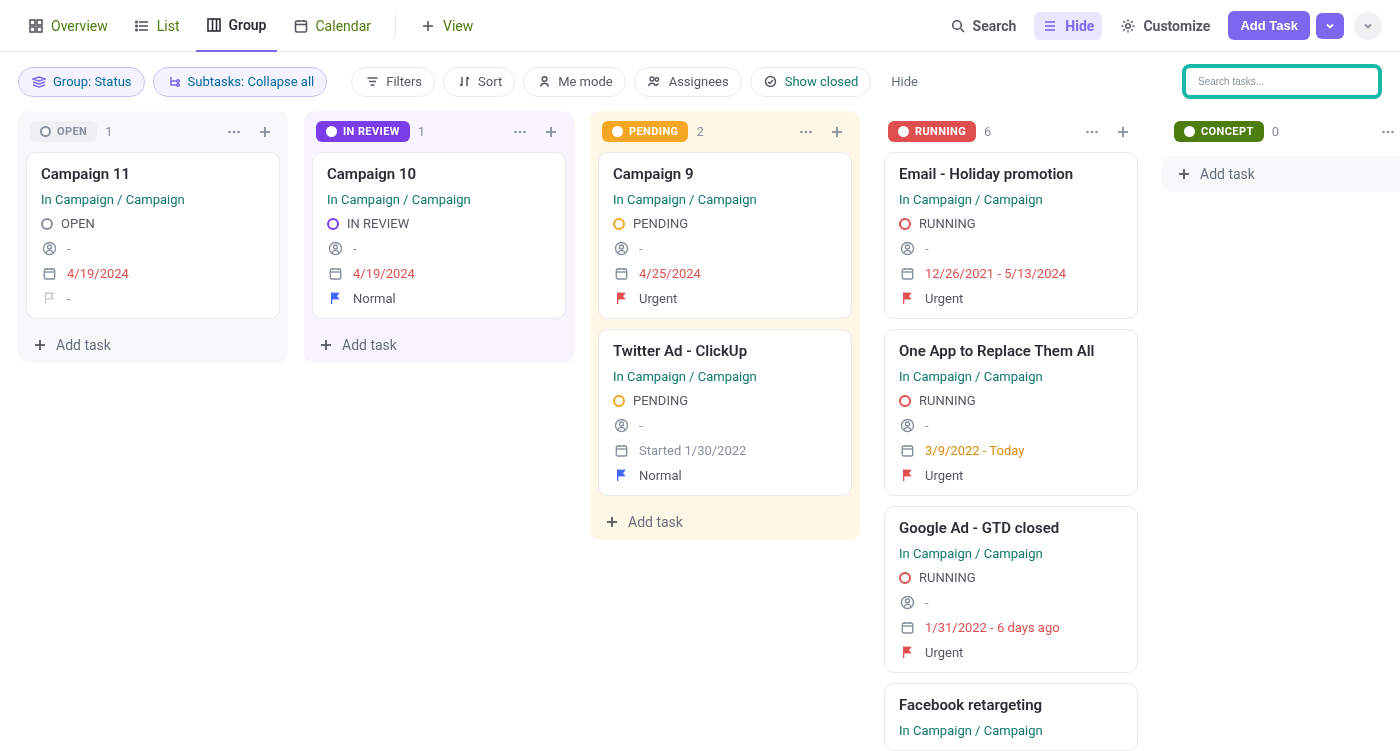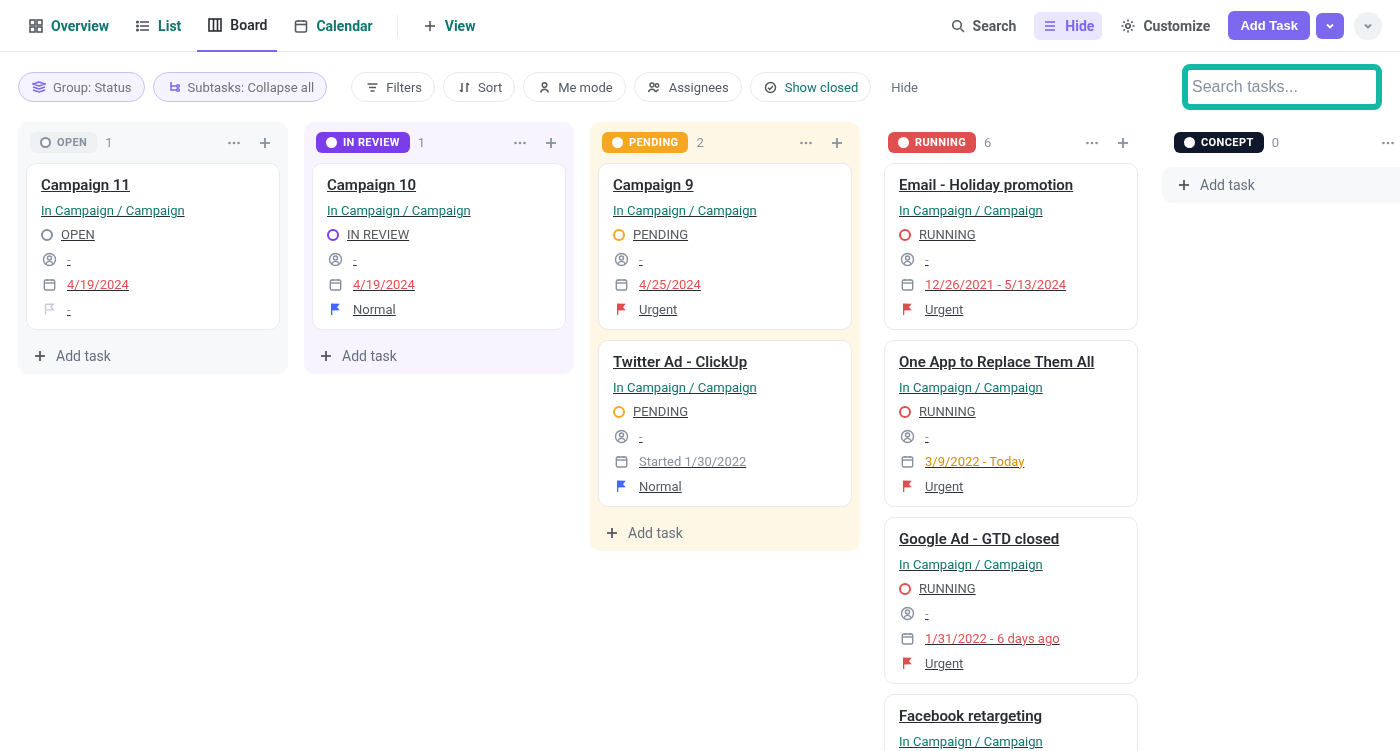--- a/index.html
+++ b/index.html
@@ -20,22 +20,22 @@
     border-bottom: 1px solid #e8eaed;
     height: 52px;
   }
   .topbar-left { display:flex; align-items:center; gap: 6px; }
   .nav-tab {
     display: inline-flex;
     align-items: center;
     gap: 7px;
     padding: 0 10px;
     height: 52px;
-    color: #0f766e;
-    font-weight: 700;
+    color: #4d7c0f;
+    font-weight: 400;
     cursor: pointer;
   }
   .nav-tab.active {
     color: #2a2e34;
     font-weight: 600;
     border-bottom: 2px solid #7b68ee;
   }
   .icon-sm { width:16px; height:16px; display:inline-flex; align-items:center; justify-content:center; color:#54595f; flex:0 0 auto;}
   .divider-v { width:1px; height:22px; background:#e8eaed; margin:0 8px;}
   .topbar-right { display:flex; align-items:center; gap:10px;}
@@ -60,26 +60,26 @@
   .filterbar {
     display:flex; align-items:center; justify-content: space-between;
     padding: 12px 18px; gap:10px;
   }
   .filterbar-left { display:flex; align-items:center; gap:8px;}
   .pill {
     display:inline-flex; align-items:center; gap:6px;
     padding:6px 12px; border-radius:18px; border:1px solid #e8eaed;
     font-size:13px; color:#54595f; cursor:pointer; background:#fff;
   }
-  .pill.purple { border-color:#c8c0f7; background:#f5f3ff; color:#737373;}
+  .pill.purple { border-color:#c8c0f7; background:#f5f3ff; color:#0369a1;}
   .pill.disabled { color:#0f766e;}
   .hide-link { color:#656f7d; font-size:13px; cursor:pointer; margin-left:12px;}
   .search-input {
-    border:6px solid #14b8a6; border-radius:8px; padding:8px 4px;
-    font-size:16px; width:200px; color:#2a2e34;
+    border:4px solid #14b8a6; border-radius:8px; padding:8px 12px;
+    font-size:10px; width:200px; color:#2a2e34;
   }
   .search-input::placeholder { color:#87909e; }
 
   
   .board {
     display:flex; gap:16px; padding: 0 18px 48px; overflow-x:auto; align-items:flex-start;
     min-height: 640px;
   }
   .column {
     flex:0 0 270px; width:270px; border-radius:10px;
@@ -102,41 +102,40 @@
   .column.open { background:#f7f8f9; }
   .column.review { background:#f7f4ff; }
   .column.pending { background:#fff7e6; }
   .column.running { background:#fff;}
   .column.concept { background:transparent; flex:0 0 250px;}
   .column .cards { display:flex; flex-direction:column; gap:10px; padding: 0 8px 8px;}
   .card {
     background:#fff; border:1px solid #e8eaed; border-radius:10px;
     padding:12px 14px; display:flex; flex-direction:column; gap:9px;
     cursor:pointer;
-    text-decoration:underline;
   }
   .card-title { font-weight:600; font-size:15px; color:#2a2e34;}
   .card-path { font-size:13px; color:#0f766e;}
   .card-row { display:flex; align-items:center; gap:10px; font-size:13px; color:#54595f;}
   .date-red { color:#e04f4f;}
   .date-orange { color:#d98c0b;}
   .muted { color:#87909e;}
   .add-task-btn {
     display:flex; align-items:center; gap:8px; padding:10px 14px;
     color:#656f7d; font-size:14px; cursor:pointer;
   }
   .add-task-btn.standalone {
     width:250px; border-radius:10px; background:#f7f8f9; margin-top:4px;
   }
   
   .sb-open    { background:#eef0f2; color:#87909e;}
   .sb-review  { background:#7b3ce9; color:#fff;}
   .sb-pending { background:#f5a623; color:#fff;}
   .sb-running { background:#e04f4f; color:#fff;}
-  .sb-concept { background:#0f172a; color:#fff;}
+  .sb-concept { background:#4d7c0f; color:#fff;}
   
   .inline-status { display:inline-flex; align-items:center; gap:8px; font-size:13px; color:#54595f;}
   .ring { width:12px; height:12px; border-radius:50%; box-sizing:border-box;}
   .ring.open    { border:2px solid #87909e;}
   .ring.review  { border:2px solid #7b3ce9; background:#fff;}
   .ring.pending { border:2px solid #f5a623; background:#fff;}
   .ring.running { border:2px solid #e04f4f; background:#fff;}
   
   svg { display:block; }
   .flag-red { color:#e04f4f;}
@@ -173,21 +172,21 @@
       <span>List</span>
     </div>
     <div class="nav-tab active">
       <span class="icon-sm" style="color:#2a2e34">
         <svg width="16" height="16" viewBox="0 0 16 16" fill="none" stroke="currentColor" stroke-width="1.6">
             <rect x="2" y="2" width="12" height="12"></rect>
             <line x1="6.5" y1="2" x2="6.5" y2="14"></line>
             <line x1="10.5" y1="2" x2="10.5" y2="14"></line>
           </svg>
       </span>
-      <span>Board</span>
+      <span>Group</span>
     </div>
     <div class="nav-tab">
       <span class="icon-sm">
         <svg width="16" height="16" viewBox="0 0 16 16" fill="none" stroke="currentColor" stroke-width="1.6">
             <rect x="2.5" y="3" width="11" height="11" rx="1.5"></rect>
             <line x1="2.5" y1="6.5" x2="13.5" y2="6.5"></line>
             <line x1="5.5" y1="2" x2="5.5" y2="4"></line>
             <line x1="10.5" y1="2" x2="10.5" y2="4"></line>
           </svg>
       </span>

